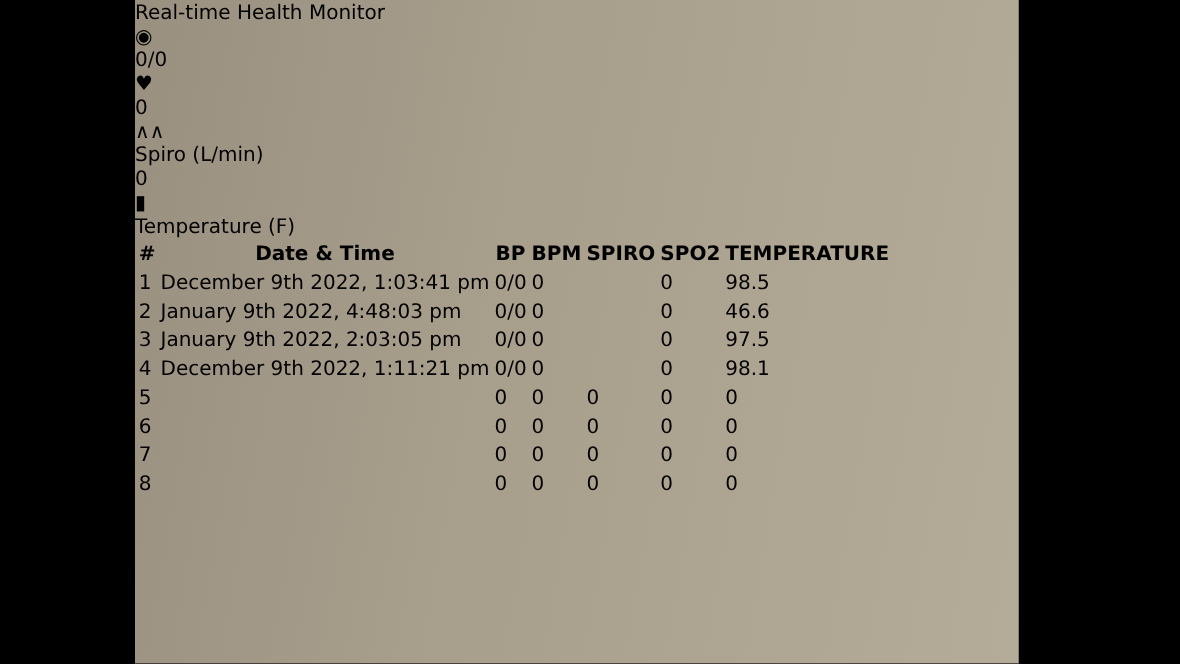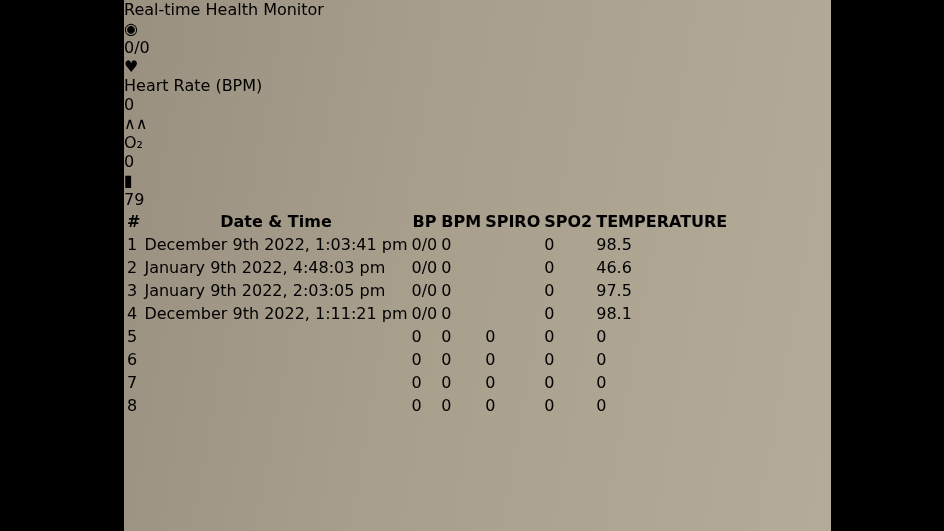--- a/index.html
+++ b/index.html
@@ -1,19 +1,19 @@
 <!DOCTYPE html>
 <html style="--label: #faf5a4; --card: #4e7cab; --app: #4b80c1;"><head>
 <meta charset="utf-8">
 <style>
   html,body{margin:0;padding:0;background:#000;}
   *{box-sizing:border-box;}
   .stage{position:relative;width:944px;height:531px;background:#000;overflow:hidden;
          font-family:"DejaVu Sans",sans-serif;}
-  .photo{position:absolute;left:124px;top:0;width:707px;height:531px;overflow:hidden;
+  .photo{position:absolute;left:108px;top:0;width:707px;height:531px;overflow:hidden;
          background:linear-gradient(100deg,#9a9080 0%,#a89e8c 40%,#b5ab99 100%);}
 
   
   .molding{position:absolute;left:0;top:0;width:62px;height:300px;
     background:linear-gradient(90deg,#b5a88c 0%,#cfc2a6 30%,#c3b699 80%,#8d english0;}
   .molding{background:linear-gradient(90deg,#b3a689 0%,#d0c3a7 35%,#c2b598 82%,#95896f 100%);}
 
   
   .table-wood{position:absolute;left:-200px;top:82px;width:1100px;height:520px;
     border-top-left-radius:340px 70px;border-top-right-radius:520px 95px;
@@ -159,37 +159,36 @@
         <div class="dash-title">Real-time Health Monitor</div>
         <div class="dash-cards">
 
             <div class="dash-card">
               <div class="dc-icon">◉</div>
               <div class="dc-value">0/0</div>
             </div>
 
             <div class="dash-card">
               <div class="dc-icon">♥</div>
-              <div class="dc-label">Heart Rate (BPM)</div>
               <div class="dc-value">0</div>
             </div>
 
             <div class="dash-card">
               <div class="dc-icon">∧∧</div>
+              <div class="dc-label">Spiro (L/min)</div>
               <div class="dc-value"></div>
             </div>
 
             <div class="dash-card">
-              <div class="dc-icon">O₂</div>
               <div class="dc-value">0</div>
             </div>
 
             <div class="dash-card">
               <div class="dc-icon">▮</div>
-              <div class="dc-value">79</div>
+              <div class="dc-label">Temperature (F)</div>
             </div>
           </div>
         <table class="dash-table">
           <thead>
             <tr>
 
             <th>#</th>
                 <th>Date &amp; Time</th>
                 <th>BP</th>
                 <th>BPM</th>

